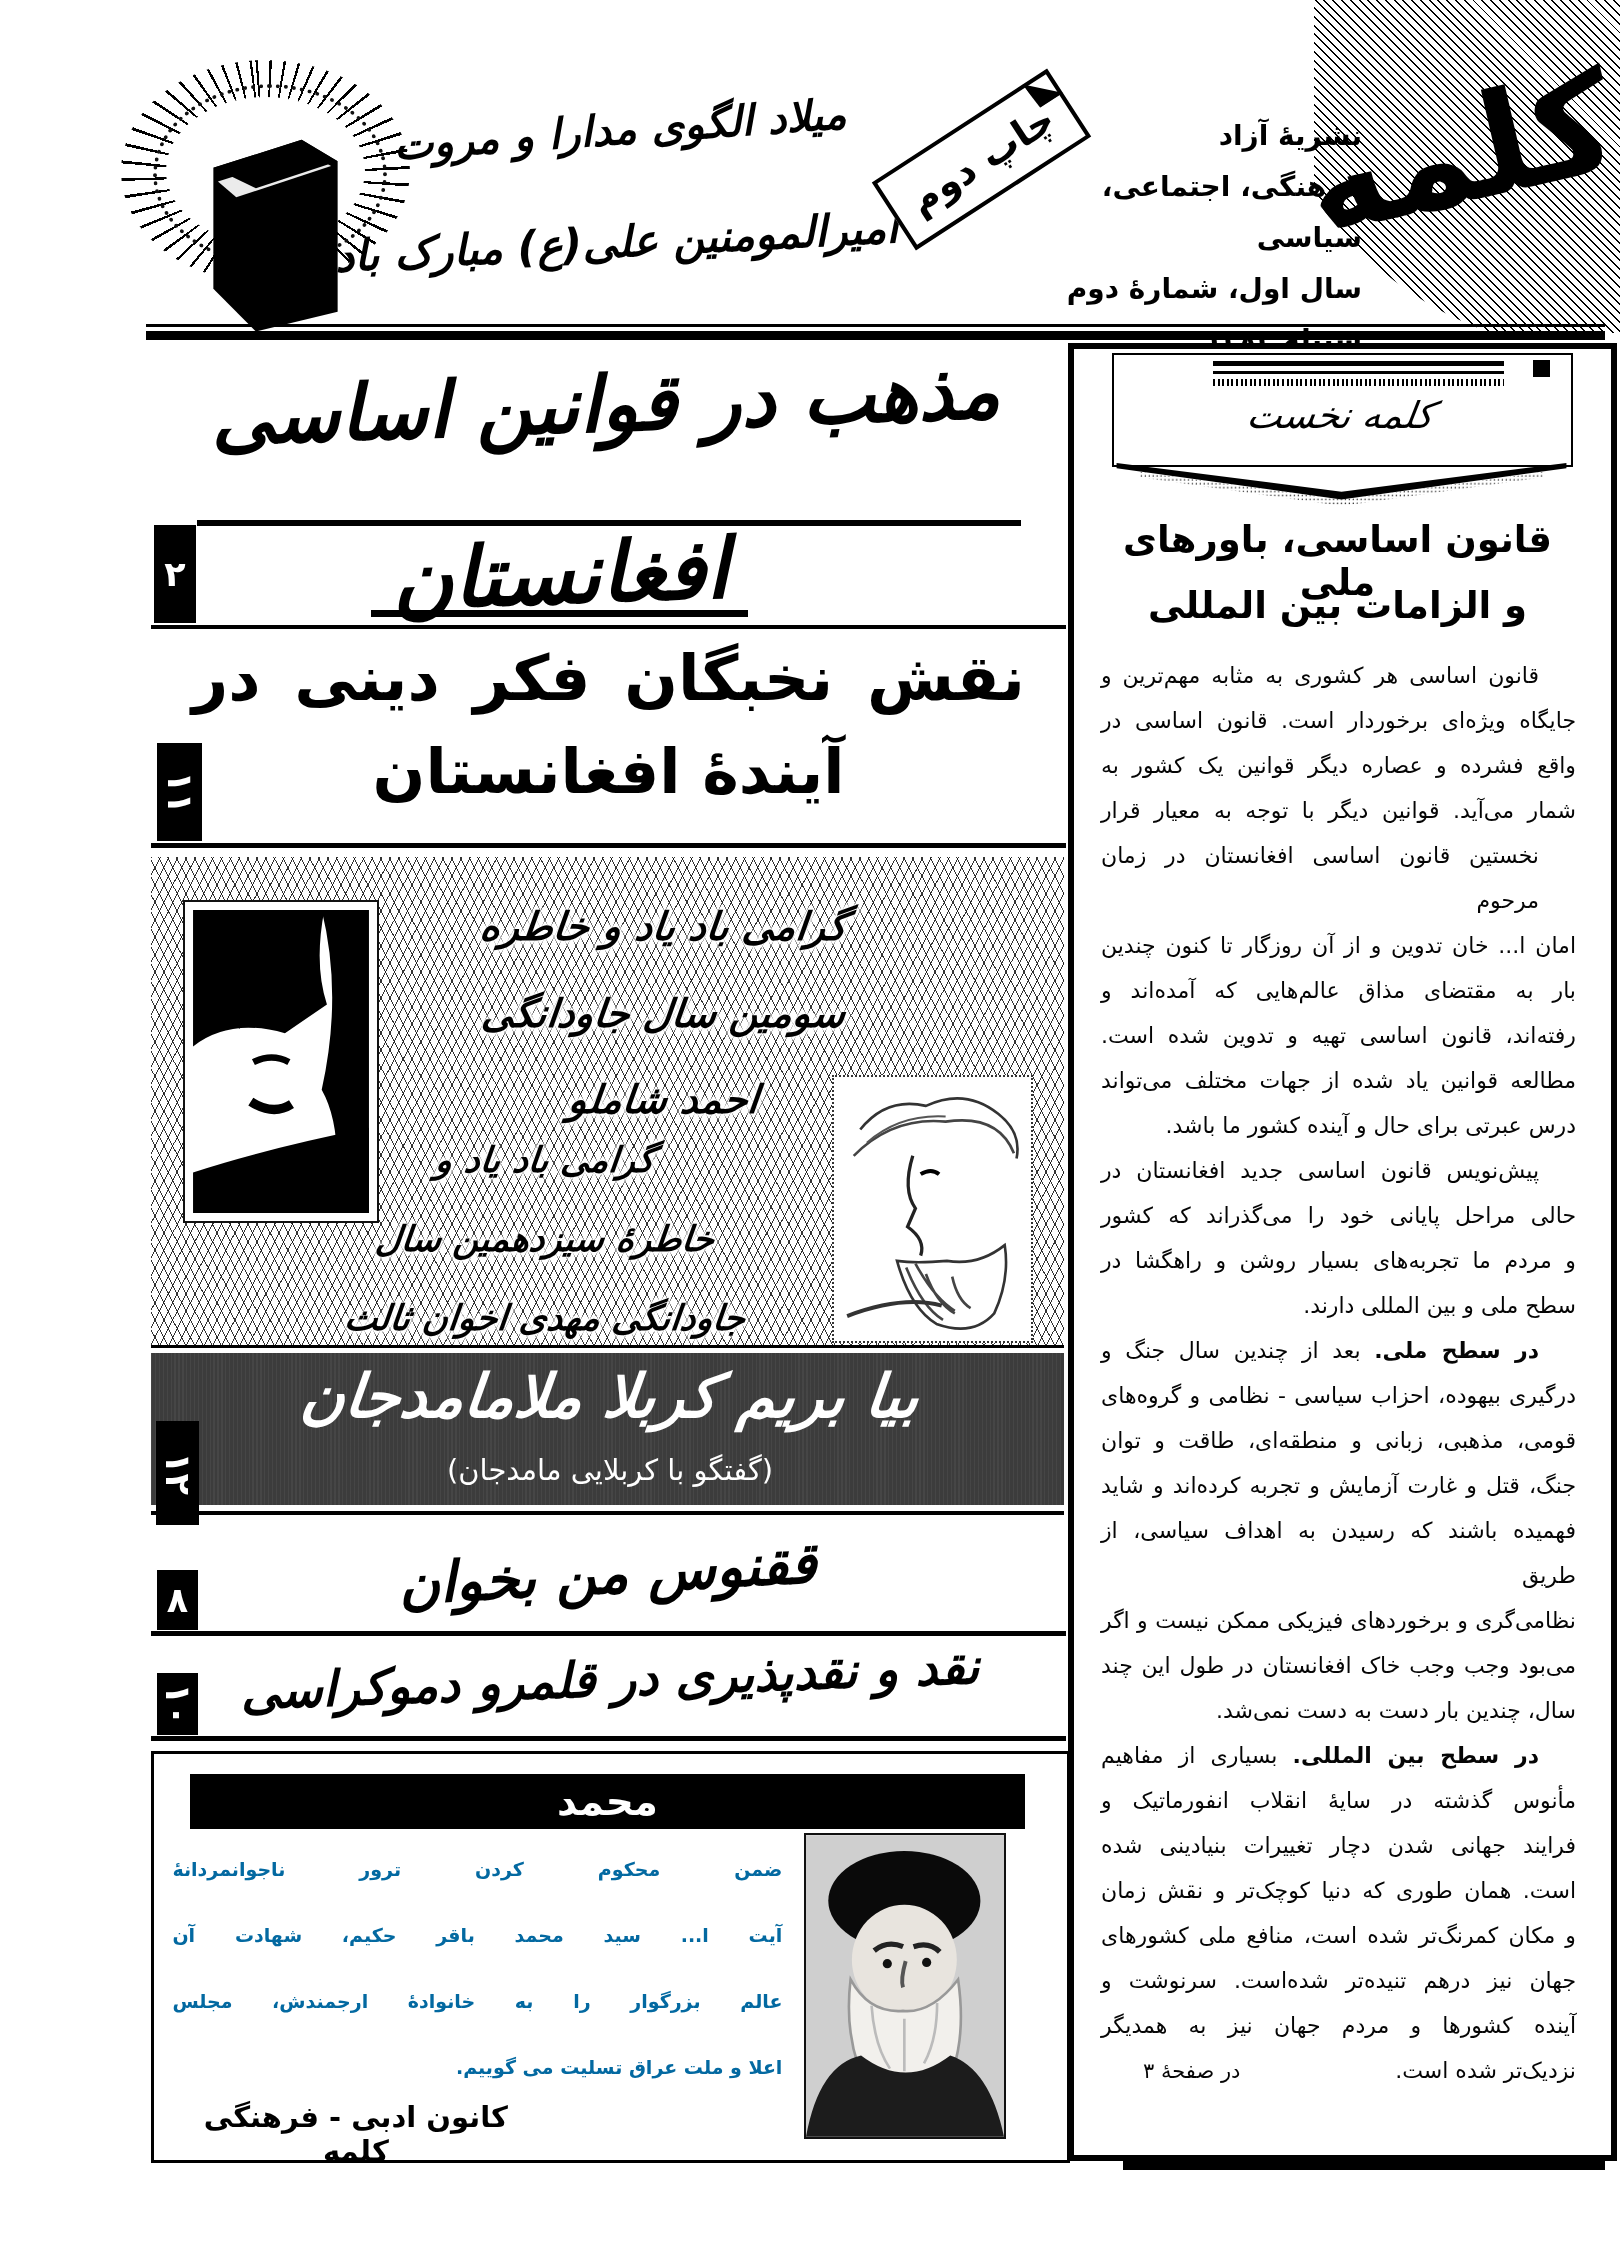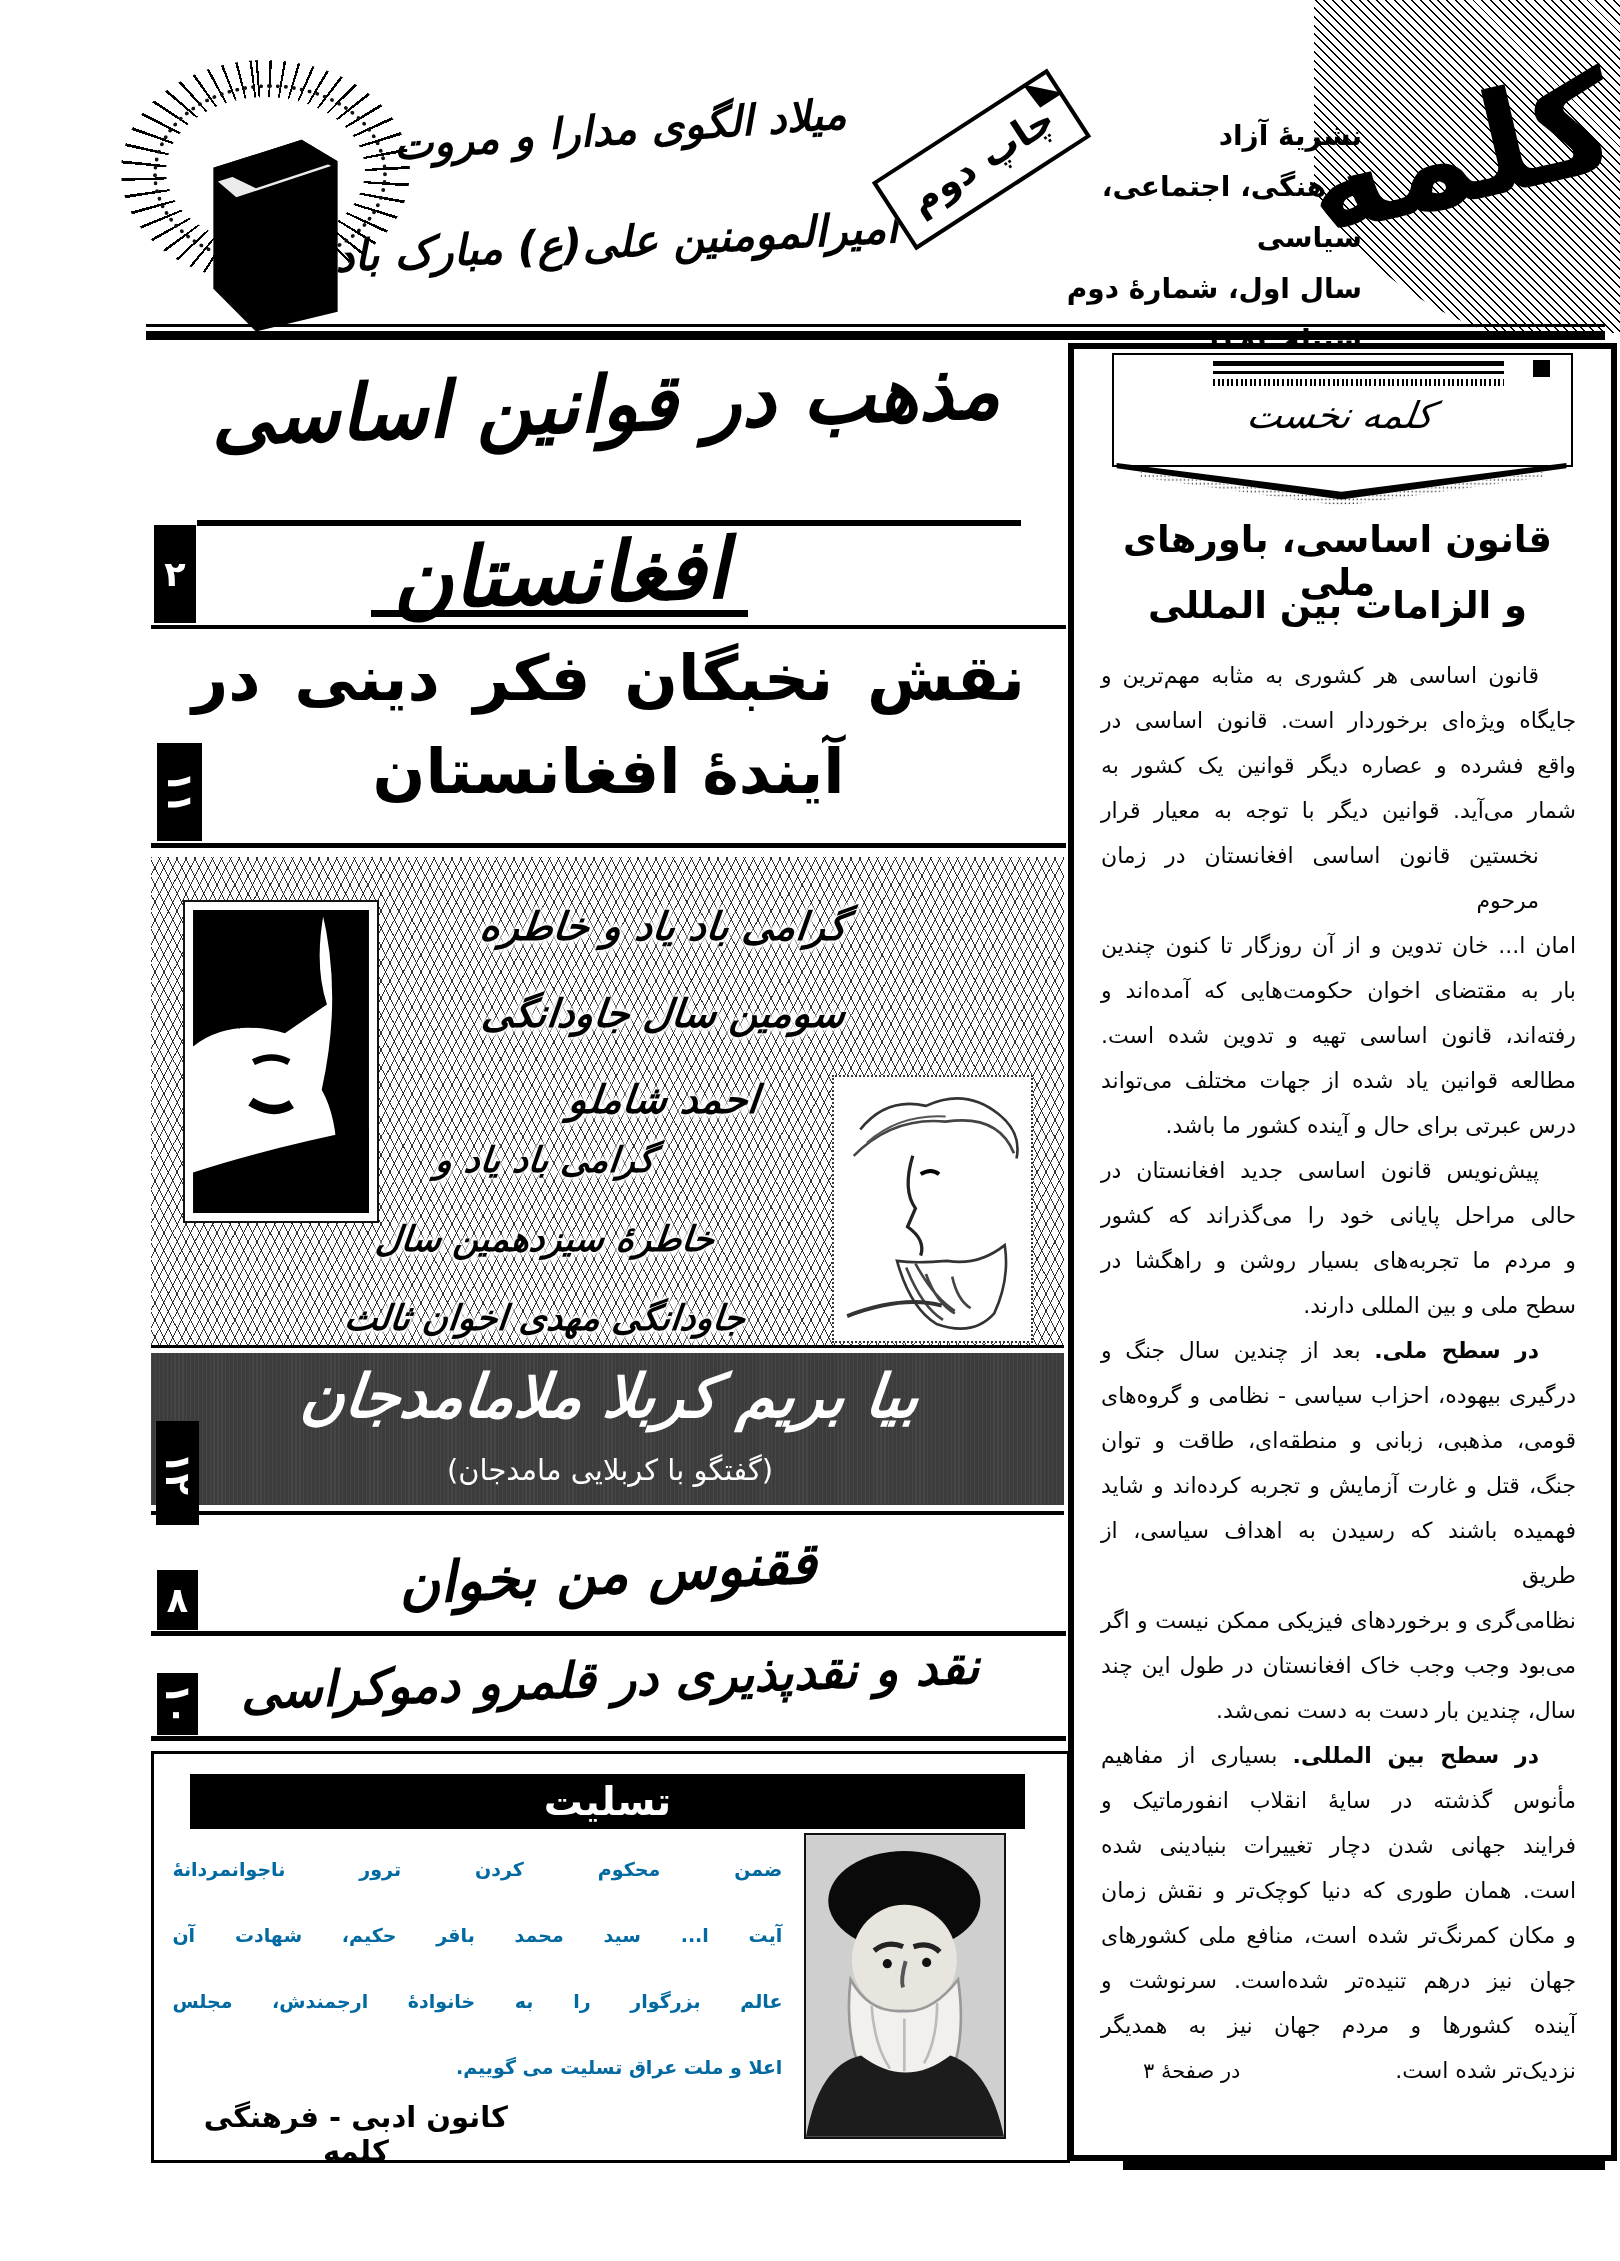--- a/index.html
+++ b/index.html
@@ -146,21 +146,21 @@
   <div class="hrule" style="left:151px;top:1631px;width:915px;height:4.6px;"></div>
 
   <div class="hl calli" style="left:190px;top:1651px;width:840px;font-size:49px;transform:rotate(-2deg);">نقد و نقدپذیری در قلمرو دموکراسی</div>
   <div class="badge rot" style="left:157px;top:1673px;width:41px;height:62px;">
     <span>۱۰</span>
   </div>
   <div class="hrule" style="left:151px;top:1736px;width:915px;height:4.6px;"></div>
 
   <div class="condbox">
     <div class="abs" style="left:36px;top:19.7px;width:835px;height:55px;background:#000;display:flex;align-items:center;justify-content:center;">
-      <span style="color:#fff;font-size:39px;font-weight:700;">تسلیت</span>
+      <span style="color:#fff;font-size:39px;font-weight:700;">محمد</span>
     </div>
 
     <div class="abs" style="left:18.4px;top:82px;width:610px;">
       <div class="condline">ضمن محکوم کردن ترور ناجوانمردانهٔ</div>
       <div class="condline">آیت ا... سید محمد باقر حکیم، شهادت آن</div>
       <div class="condline">عالم بزرگوار را به خانوادهٔ ارجمندش، مجلس</div>
       <div class="condline plast">اعلا و ملت عراق تسلیت می گوییم.</div>
     </div>
 
     <svg class="abs frame" style="left:650px;top:79px;" width="198" height="302" viewBox="0 0 151 230">
@@ -201,21 +201,21 @@
   <div class="hl" style="left:1093px;top:518px;width:489px;font-size:37px;">قانون اساسی، باورهای ملی</div>
   <div class="hl" style="left:1093px;top:584px;width:489px;font-size:37px;">و الزامات بین المللی</div>
 
   <div class="abs" style="left:1101px;top:653px;width:475px;direction:rtl;">
       <div class="bline ind">قانون اساسی هر کشوری به مثابه مهم‌ترین و</div>
       <div class="bline">جایگاه ویژه‌ای برخوردار است. قانون اساسی در</div>
       <div class="bline">واقع فشرده و عصاره دیگر قوانین یک کشور به</div>
       <div class="bline">شمار می‌آید. قوانین دیگر با توجه به معیار قرار</div>
       <div class="bline ind">نخستین قانون اساسی افغانستان در زمان مرحوم</div>
       <div class="bline">امان ا... خان تدوین و از آن روزگار تا کنون چندین</div>
-      <div class="bline">بار به مقتضای اخوان حکومت‌هایی که آمده‌اند و</div>
+      <div class="bline">بار به مقتضای مذاق عالم‌هایی که آمده‌اند و</div>
       <div class="bline">رفته‌اند، قانون اساسی تهیه و تدوین شده است.</div>
       <div class="bline">مطالعه قوانین یاد شده از جهات مختلف می‌تواند</div>
       <div class="bline plast">درس عبرتی برای حال و آینده کشور ما باشد.</div>
       <div class="bline ind">پیش‌نویس قانون اساسی جدید افغانستان در</div>
       <div class="bline">حالی مراحل پایانی خود را می‌گذراند که کشور</div>
       <div class="bline">و مردم ما تجربه‌های بسیار روشن و راهگشا در</div>
       <div class="bline plast">سطح ملی و بین المللی دارند.</div>
       <div class="bline ind"><b>در سطح ملی.</b> بعد از چندین سال جنگ و</div>
       <div class="bline">درگیری بیهوده، احزاب سیاسی - نظامی و گروه‌های</div>
       <div class="bline">قومی، مذهبی، زبانی و منطقه‌ای، طاقت و توان</div>

